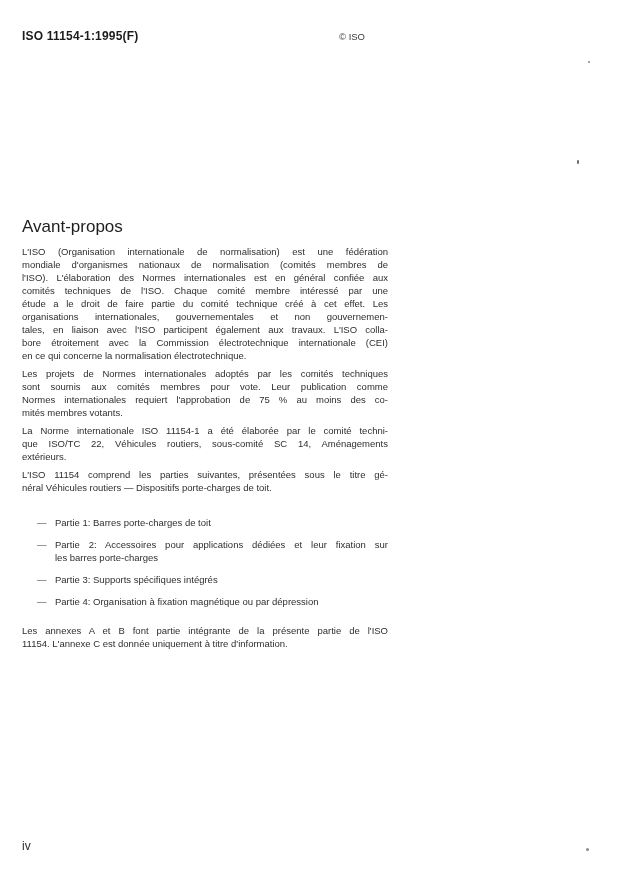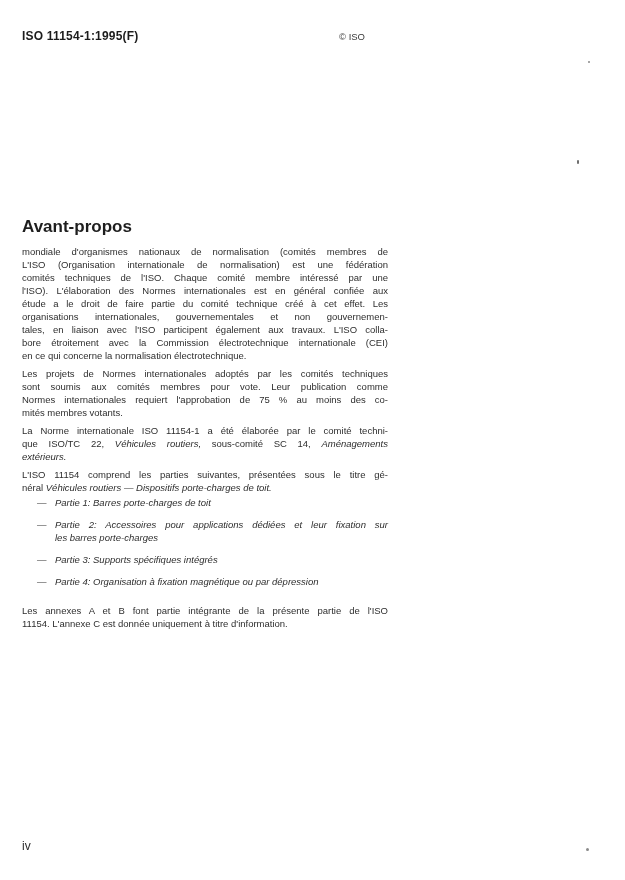--- a/index.html
+++ b/index.html
@@ -23,31 +23,31 @@
     position: absolute; left: 339px; top: 31px;
     font-size: 9.5px; color: #3a3a3a; white-space: nowrap;
   }
 
   
   .content {
     position: absolute; left: 22px; top: 217px; width: 366px;
   }
   h1.fore-title {
     margin: 0 0 8px 0;
-    font-size: 17px; line-height: 20px; font-weight: bold; color: #1e1e1e;
+    font-size: 17px; line-height: 20px; font-weight: normal; color: #1e1e1e;
   }
   .block { font-size: 9.5px; line-height: 13px; color: #2e2e2e; }
   .block.p { margin: 0 0 5px 0; }
-  .block.p.pre-list { margin-bottom: 2px; }
+  .block.p.pre-list { margin-bottom: 22px; }
   .block.p.post-list { margin-top: 16px; }
   .block.li { margin: 0 0 9px 0; position: relative; padding-left: 33px; }
   .block.li .dash { position: absolute; left: 15px; top: 0; font-style: italic; }
   .line { min-height: 13px; }
   .line.jl { text-align: justify; text-align-last: justify; }
-  .it { font-style: italic; }
+  .it { }
 
   
   .page-num {
     position: absolute; left: 22px; top: 839px;
     font-size: 12px; color: #2e2e2e;
   }
 
   
   .speck { position: absolute; border-radius: 50%; background: #8a8a8a; }
   .speck.s1 { left: 588px; top: 61px; width: 2px; height: 2px; }
@@ -61,24 +61,24 @@
 
   <div class="doc-ref">ISO 11154-1:1995(F)</div>
 
   <div class="copyright">© ISO</div>
 
   <div class="content">
     <h1 class="fore-title">Avant-propos</h1>
 
     <div>
         <div class="block p">
+          <div class="line jl"><span>L'ISO (Organisation internationale de normalisation) est une fédération</span></div>
           <div class="line jl"><span>mondiale d'organismes nationaux de normalisation (comités membres de</span></div>
-          <div class="line jl"><span>L'ISO (Organisation internationale de normalisation) est une fédération</span></div>
+          <div class="line jl"><span>l'ISO). L'élaboration des Normes internationales est en général confiée aux</span></div>
           <div class="line jl"><span>comités techniques de l'ISO. Chaque comité membre intéressé par une</span></div>
-          <div class="line jl"><span>l'ISO). L'élaboration des Normes internationales est en général confiée aux</span></div>
           <div class="line jl"><span>étude a le droit de faire partie du comité technique créé à cet effet. Les</span></div>
           <div class="line jl"><span>organisations internationales, gouvernementales et non gouvernemen-</span></div>
           <div class="line jl"><span>tales, en liaison avec l'ISO participent également aux travaux. L'ISO colla-</span></div>
           <div class="line jl"><span>bore étroitement avec la Commission électrotechnique internationale (CEI)</span></div>
           <div class="line"><span>en ce qui concerne la normalisation électrotechnique.</span></div>
         </div>
         <div class="block p">
           <div class="line jl"><span>Les projets de Normes internationales adoptés par les comités techniques</span></div>
           <div class="line jl"><span>sont soumis aux comités membres pour vote. Leur publication comme</span></div>
           <div class="line jl"><span>Normes internationales requiert l'approbation de 75 % au moins des co-</span></div>

